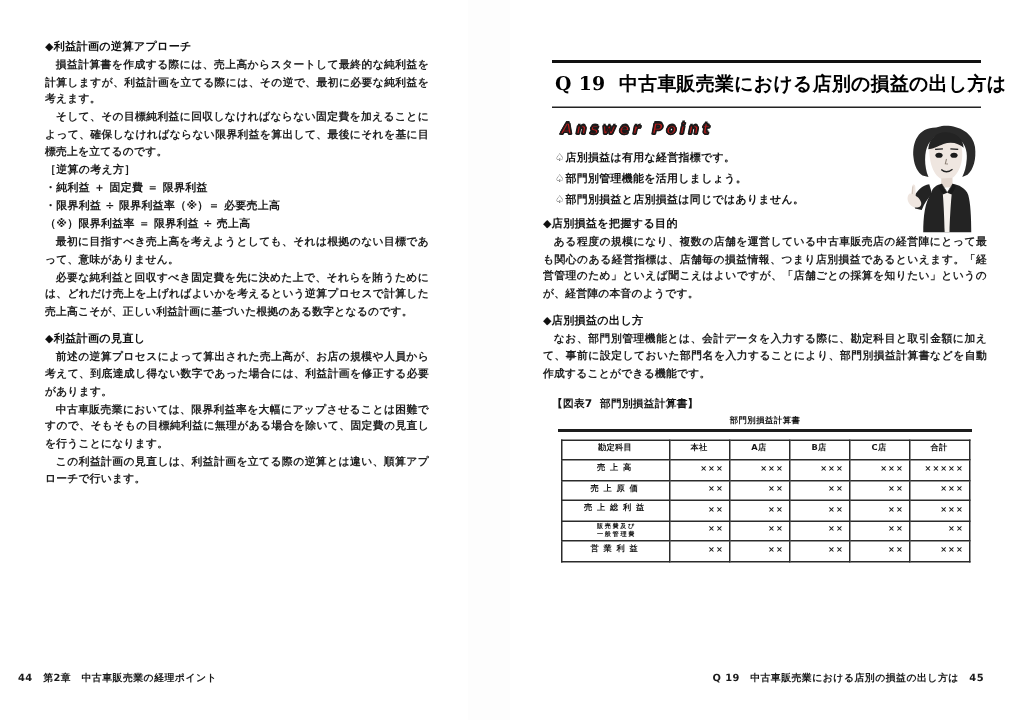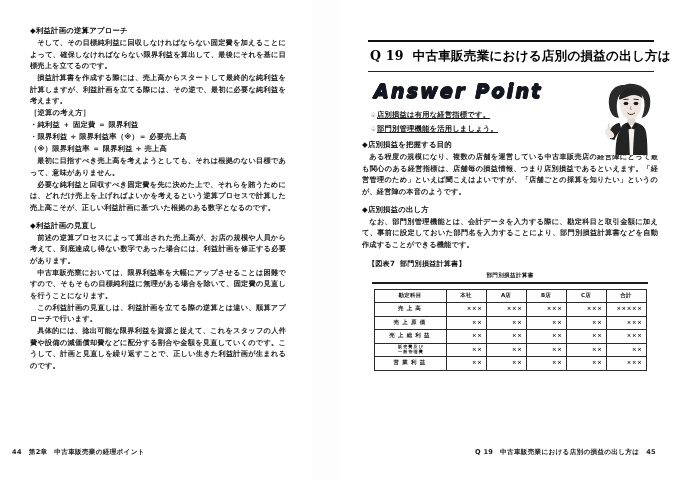--- a/index.html
+++ b/index.html
@@ -101,33 +101,33 @@
     margin: 8px 4px 0 6px;
   }
 
   
   .answer-wrap {
     position: relative;
     margin: 9px 0 0 8px;
   }
   .answer-title {
     font-family: "DejaVu Sans", "Liberation Sans", sans-serif;
-    font-size: 19px;
+    font-size: 10px;
     font-weight: 700;
     font-style: italic;
     letter-spacing: 2.2px;
-    color: #0f172a;
+    color: #b91c1c;
     -webkit-text-stroke: 0.9px #1a1a1a;
     text-shadow:
       -0.7px 0 #1a1a1a, 0.7px 0 #1a1a1a,
       0 -0.7px #1a1a1a, 0 0.7px #1a1a1a;
     margin: 0 0 6px 4px;
     line-height: 1.1;
   }
-  .ap-list { margin: 0; padding: 0; list-style: none; text-decoration: underline; }
+  .ap-list { margin: 0; padding: 0; list-style: none; }
   .ap-list li {
     font-size: 7.3px;
     font-weight: 700;
     line-height: 1.85;
     color: #161616;
     letter-spacing: 0.2px;
     white-space: nowrap;
   }
   .ap-list li .bullet {
     display: inline-block;
@@ -205,59 +205,59 @@
   .col-total { width: 40px; }
 </style>
 </head>
 <body>
 
 <div id="spread">
 
   <div class="page page-left">
 
     <div class="head-mark">◆利益計画の逆算アプローチ</div>
+    <p class="body-p">損益計算書を作成する際には、売上高からスタートして最終的な純利益を計算しますが、利益計画を立てる際には、その逆で、最初に必要な純利益を考えます。</p>
     <p class="body-p">そして、その目標純利益に回収しなければならない固定費を加えることによって、確保しなければならない限界利益を算出して、最後にそれを基に目標売上を立てるのです。</p>
-    <p class="body-p">損益計算書を作成する際には、売上高からスタートして最終的な純利益を計算しますが、利益計画を立てる際には、その逆で、最初に必要な純利益を考えます。</p>
 
     <div class="formula-block">
       <div>［逆算の考え方］</div>
       <div>・純利益 ＋ 固定費 ＝ 限界利益</div>
       <div>・限界利益 ÷ 限界利益率（※）＝ 必要売上高</div>
       <div>（※）限界利益率 ＝ 限界利益 ÷ 売上高</div>
     </div>
 
     <p class="body-p">最初に目指すべき売上高を考えようとしても、それは根拠のない目標であって、意味がありません。</p>
     <p class="body-p">必要な純利益と回収すべき固定費を先に決めた上で、それらを賄うためには、どれだけ売上を上げればよいかを考えるという逆算プロセスで計算した売上高こそが、正しい利益計画に基づいた根拠のある数字となるのです。</p>
 
     <div class="gap"></div>
 
     <div class="head-mark">◆利益計画の見直し</div>
     <p class="body-p">前述の逆算プロセスによって算出された売上高が、お店の規模や人員から考えて、到底達成し得ない数字であった場合には、利益計画を修正する必要があります。</p>
     <p class="body-p">中古車販売業においては、限界利益率を大幅にアップさせることは困難ですので、そもそもの目標純利益に無理がある場合を除いて、固定費の見直しを行うことになります。</p>
     <p class="body-p">この利益計画の見直しは、利益計画を立てる際の逆算とは違い、順算アプローチで行います。</p>
-    <p class="body-p">具体的には、捻出可能な限界利益を資源と捉えて、これをスタッフの人件費や設備の減価償却費などに配分する割合や金額を見直していくのです。こうして、計画と見直しを繰り返すことで、正しい生きた利益計画が生まれるのです。</p>
 
     <div class="footer footer-left">
       <span class="num">44</span><span>第2章　中古車販売業の経理ポイント</span>
     </div>
   </div>
 
   <div class="page page-right">
 
     <div class="q-rule-top"></div>
     <div class="q-title">
       <span class="qnum">Q 19</span><span>中古車販売業における店別の損益の出し方は</span>
     </div>
     <div class="q-rule-bottom"></div>
 
     <div class="answer-wrap">
       <div class="answer-title">Answer Point</div>
       <ul class="ap-list">
         <li><span class="bullet">♤</span><span>店別損益は有用な経営指標です。</span></li>
         <li><span class="bullet">♤</span><span>部門別管理機能を活用しましょう。</span></li>
+        <li><span class="bullet">♤</span><span>部門別損益と店別損益は同じではありません。</span></li>
       </ul>
 
       <svg class="illus" viewBox="0 0 66 78">
         <rect x="0" y="0" width="66" height="78" fill="#ffffff"></rect>
 
         <path d="M26 8 C14 8 10 18 11 28 C11.6 34 14 38 17 40 L21 41 C18 34 18 24 21 19 C25 13 34 12 40 15 C45 17.5 47 23 46.5 29 C46.2 34 45 38 43.5 41 L47 39.5 C51 36 53 29 52 21 C50.5 11 40 6 30 7 Z" fill="#2a2a2a"></path>
 
         <path d="M21.5 22 C21.5 14.5 28 11 34 12.5 C40.5 14 44 19 43.5 27 C43 36 38.5 43 32.5 43 C26.5 43 21.5 35 21.5 22 Z" fill="#efe6e0"></path>
 
         <path d="M20.8 22.5 C21.5 13.5 29 10 35.5 11.5 C41 12.8 44.2 16.5 44.4 21.5 C41.5 18.5 36 17 31 19 C27 20.6 23.5 22.5 20.8 22.5 Z" fill="#232323"></path>

